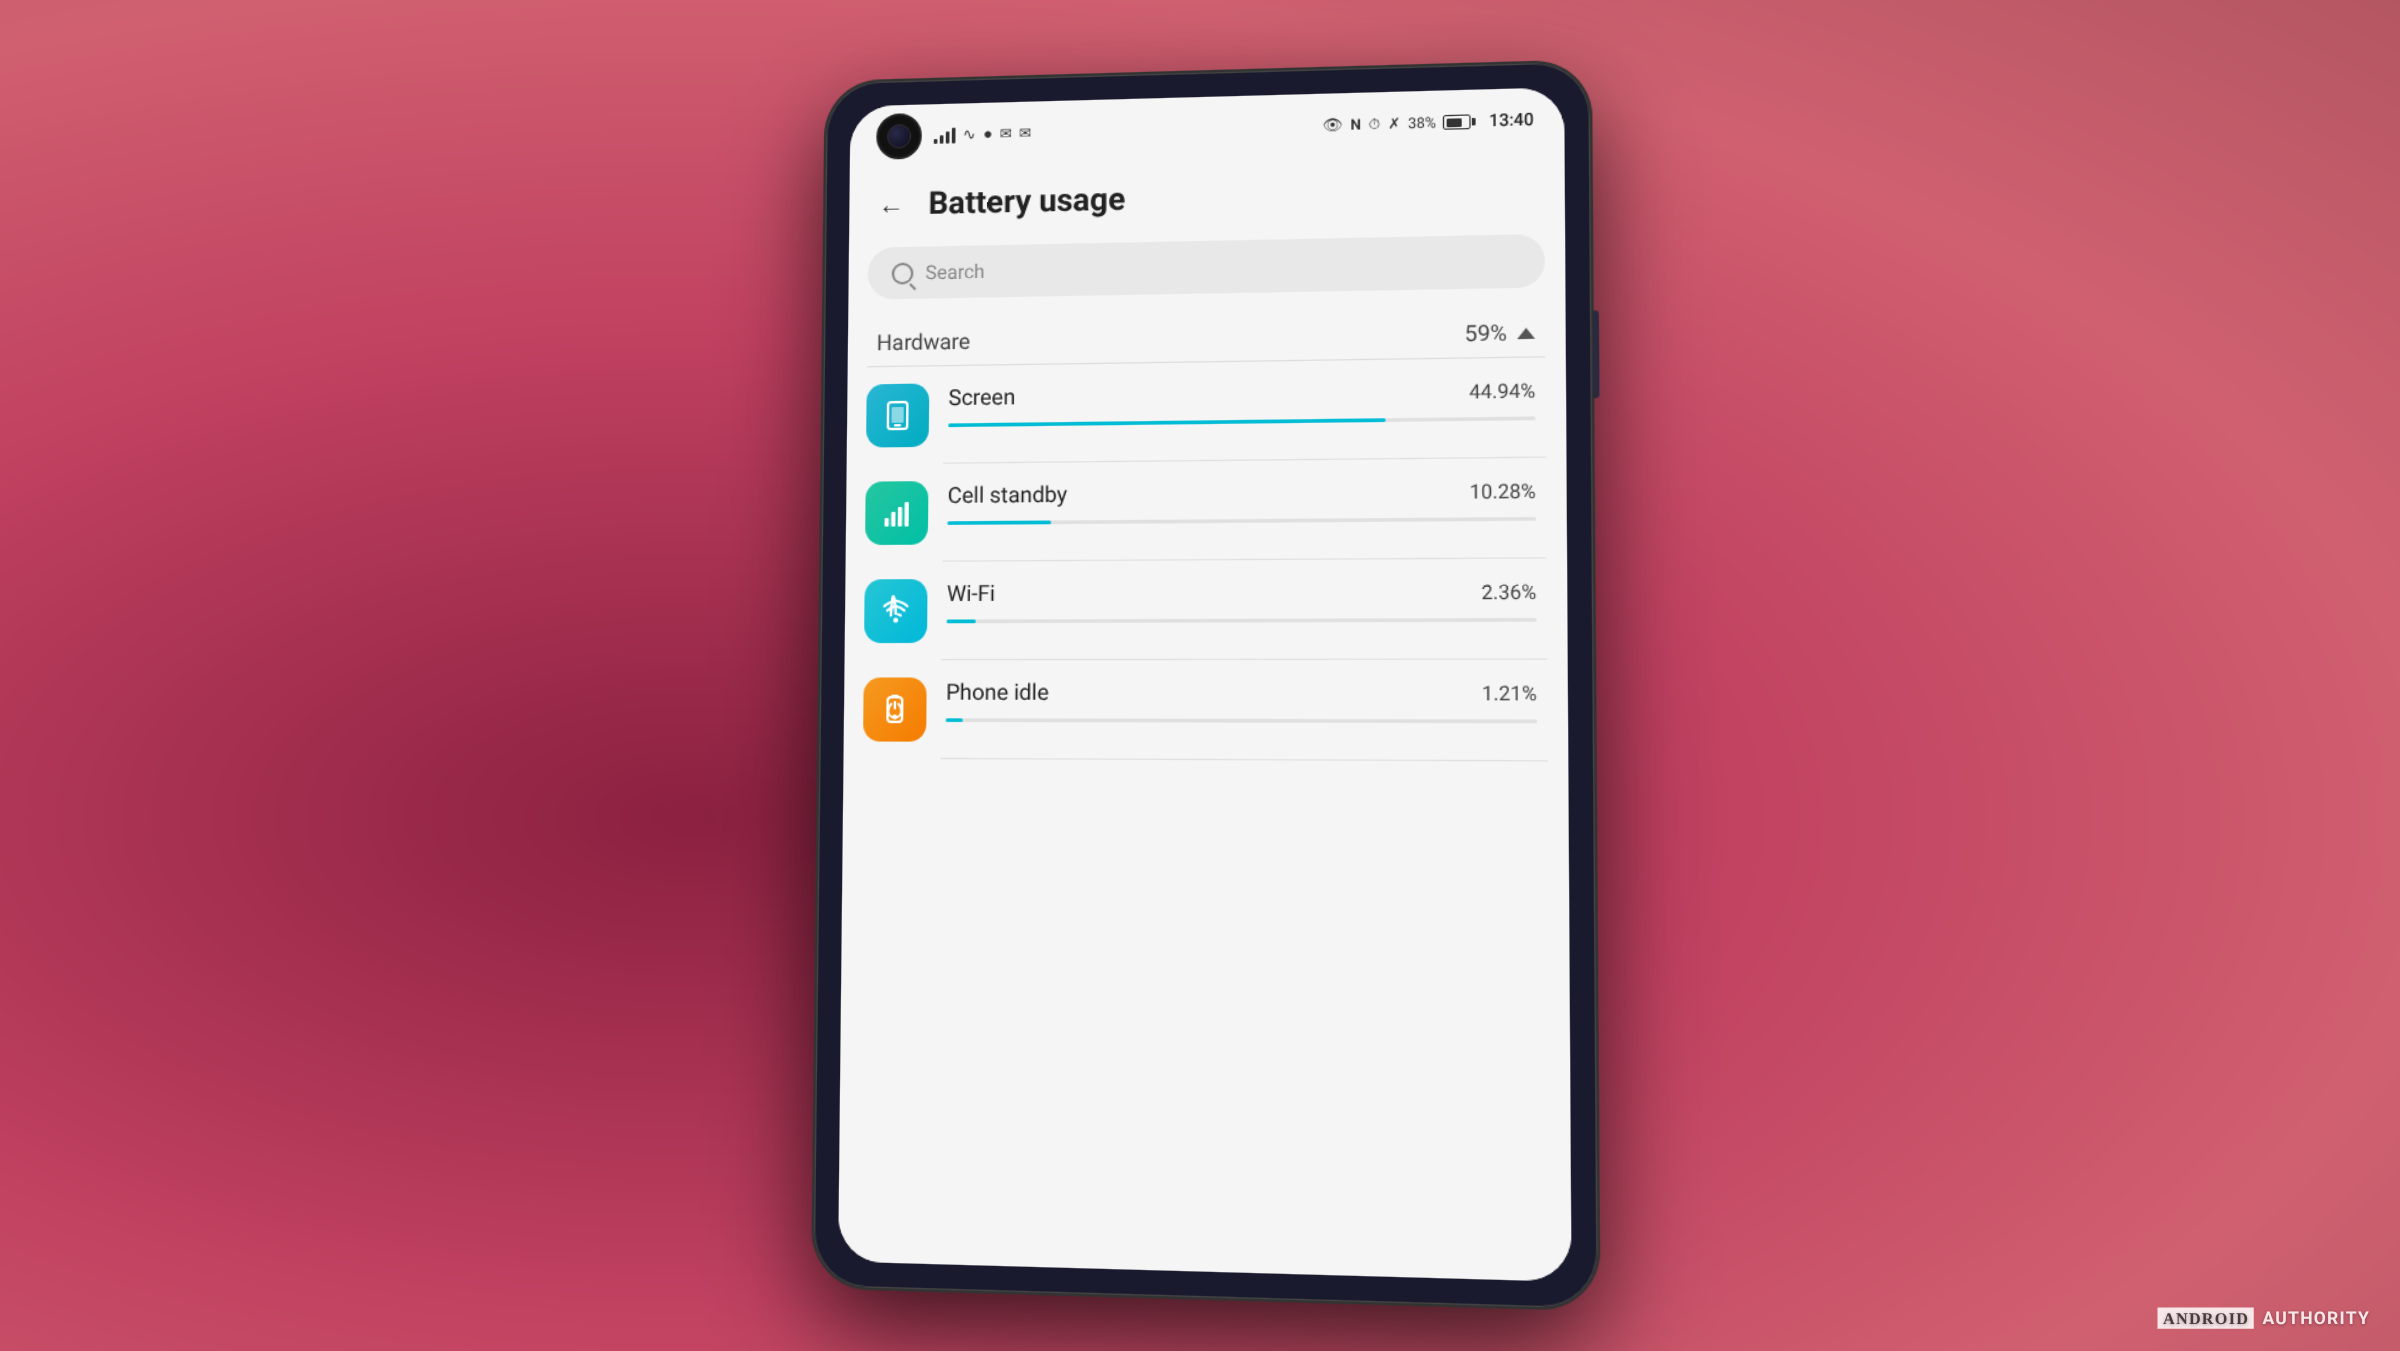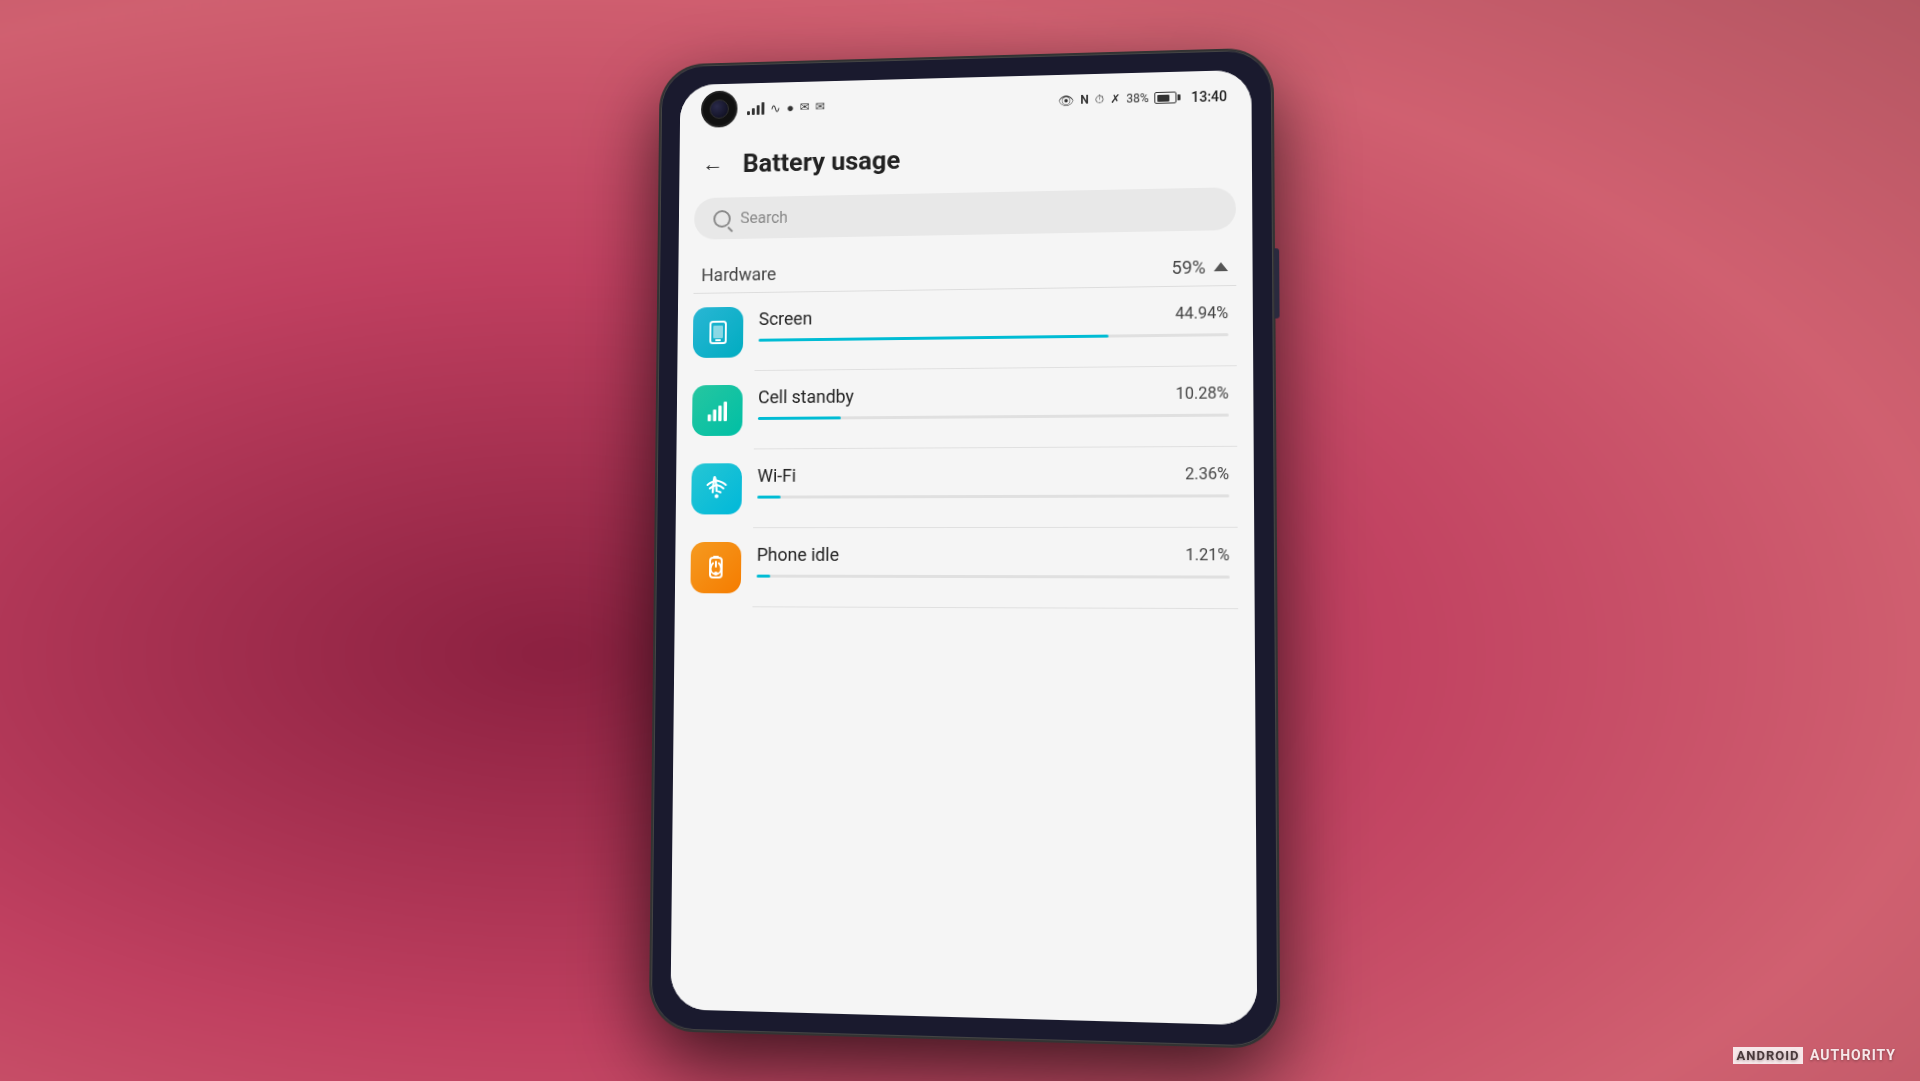--- a/index.html
+++ b/index.html
@@ -36,20 +36,21 @@
       opacity: 0.85;
       z-index: 100;
       text-shadow: 0 1px 3px rgba(0,0,0,0.4);
     }
     .watermark span.bold-part {
       background: white;
       color: #333;
       padding: 1px 4px;
       margin-right: 2px;
       font-size: 13px;
+      font-family: Liberation Serif, serif;
     }
 
     
     .phone-outer {
       position: relative;
       width: 620px;
       height: 980px;
       background: #1a1a2e;
       border-radius: 44px;
       box-shadow:

